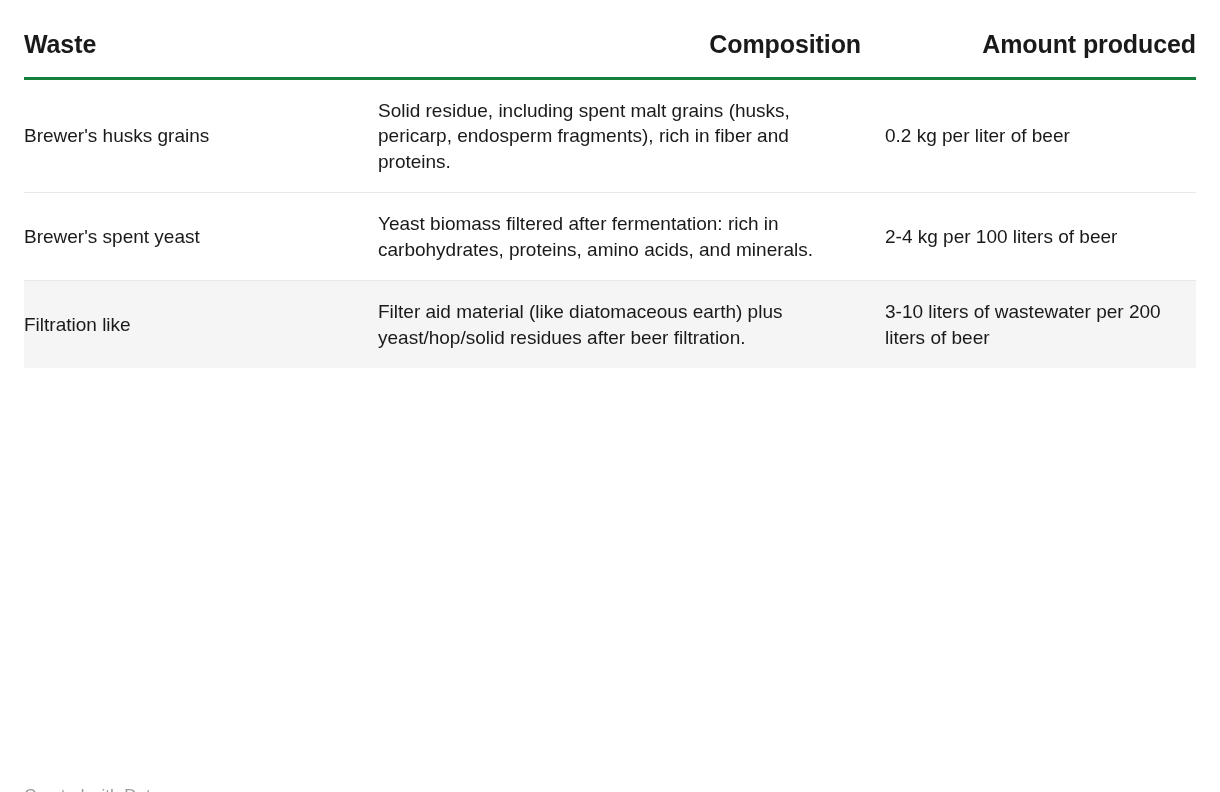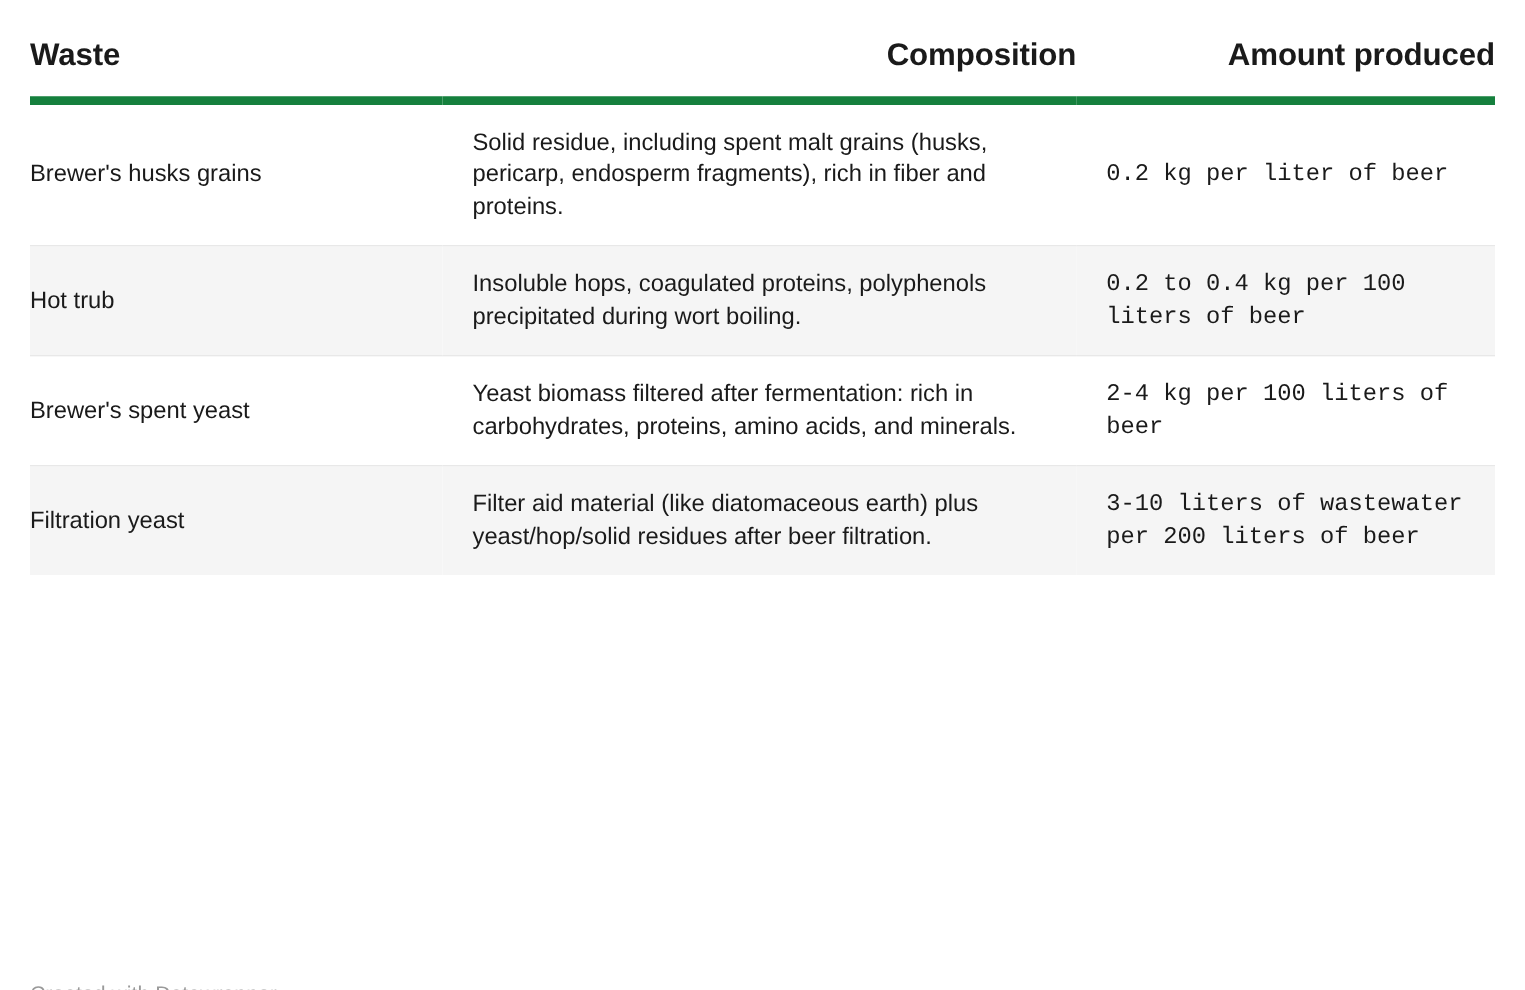--- a/index.html
+++ b/index.html
@@ -37,32 +37,32 @@
     font-weight: bold;
     color: #1a1a1a;
     padding: 0 0 18px 0;
     vertical-align: bottom;
     letter-spacing: -0.1px;
   }
   thead th.col-composition { padding-left: 24px; text-align: right; }
   thead th.col-amount { padding-left: 24px; text-align: right; }
 
   thead tr {
-    border-bottom: 7px solid #15803d;
+    border-bottom: 3px solid #15803d;
   }
 
   tbody td {
     font-size: 19px;
     line-height: 1.34;
     color: #1a1a1a;
     vertical-align: middle;
     padding: 18px 0;
   }
   tbody td.cell-composition { padding-left: 24px; padding-right: 40px; }
-  tbody td.cell-amount { padding-left: 24px; padding-right: 10px; font-family: Liberation Mono, monospace; }
+  tbody td.cell-amount { padding-left: 24px; padding-right: 10px; }
 
   tbody tr.odd-row {
     background: #f5f5f5;
   }
   tbody tr {
     border-bottom: 1px solid #e8e8e8;
   }
   tbody tr:last-child {
     border-bottom: none;
   }
@@ -93,32 +93,27 @@
         <th class="col-composition">Composition</th>
         <th class="col-amount">Amount produced</th>
       </tr>
     </thead>
     <tbody>
       <tr class="even-row">
         <td class="cell-waste">Brewer's husks grains</td>
         <td class="cell-composition">Solid residue, including spent malt grains (husks, pericarp, endosperm fragments), rich in fiber and proteins.</td>
         <td class="cell-amount">0.2 kg per liter of beer</td>
       </tr>
-      <tr class="odd-row">
-        <td class="cell-waste">Hot trub</td>
-        <td class="cell-composition">Insoluble hops, coagulated proteins, polyphenols precipitated during wort boiling.</td>
-        <td class="cell-amount">0.2 to 0.4 kg per 100 liters of beer</td>
-      </tr>
       <tr class="even-row">
         <td class="cell-waste">Brewer's spent yeast</td>
         <td class="cell-composition">Yeast biomass filtered after fermentation: rich in carbohydrates, proteins, amino acids, and minerals.</td>
         <td class="cell-amount">2-4 kg per 100 liters of beer</td>
       </tr>
       <tr class="odd-row">
-        <td class="cell-waste">Filtration yeast</td>
+        <td class="cell-waste">Filtration like</td>
         <td class="cell-composition">Filter aid material (like diatomaceous earth) plus yeast/hop/solid residues after beer filtration.</td>
         <td class="cell-amount">3-10 liters of wastewater per 200 liters of beer</td>
       </tr>
     </tbody>
   </table>
 
   <div class="footer-note">Created with Datawrapper</div>
 
 </div>
 

